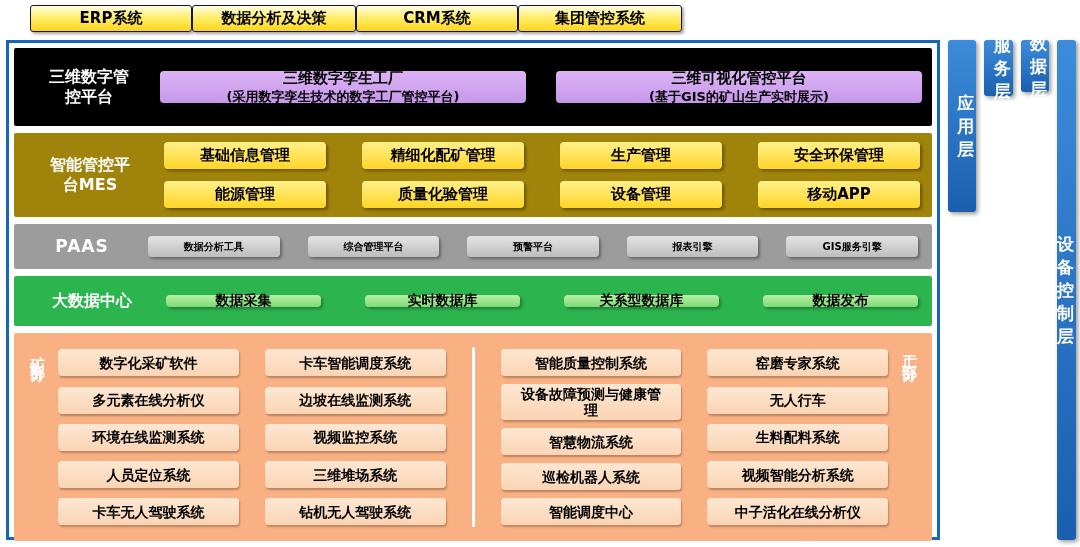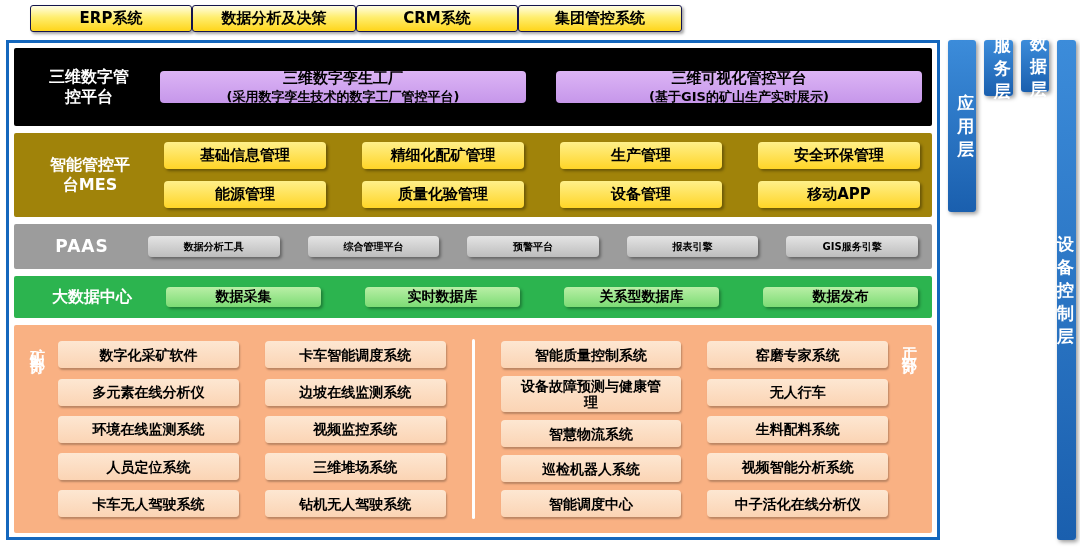--- a/index.html
+++ b/index.html
@@ -47,21 +47,21 @@
   
   .layer.paas { height:52px; background:#9c9c9c; padding:12px 14px; }
   .paas .layer-title { width:108px; font-size:17px; letter-spacing:1px; }
   .paas-list { flex:1; display:flex; gap:28px; margin-left:12px; align-self:stretch; }
   .gbox { flex:1; background:linear-gradient(#e4e4e4,#bdbdbd); border-radius:4px;
           display:flex; align-items:center; justify-content:center;
           font-weight:bold; font-size:10px; color:#000;
           box-shadow:2px 2px 3px rgba(0,0,0,0.35); }
 
   
-  .layer.green { height:50px; background:#2cb44f; padding:11px 14px; }
+  .layer.green { height:50px; background:#2cb44f; padding:19px 14px; }
   .green .layer-title { width:128px; font-size:16px; }
   .green-list { flex:1; display:flex; gap:44px; margin-left:10px; align-self:stretch; }
   .grbox { flex:1; background:linear-gradient(#b9efa6,#7cdc74); border-radius:4px;
            display:flex; align-items:center; justify-content:center;
            font-weight:bold; font-size:14px; color:#000;
            box-shadow:2px 2px 3px rgba(0,0,0,0.3); }
 
   
   .layer.orange { flex:1; background:#f9b183; padding:10px 8px; align-items:flex-start; }
   .vlabel { width:30px; display:flex; align-items:center; justify-content:center;

